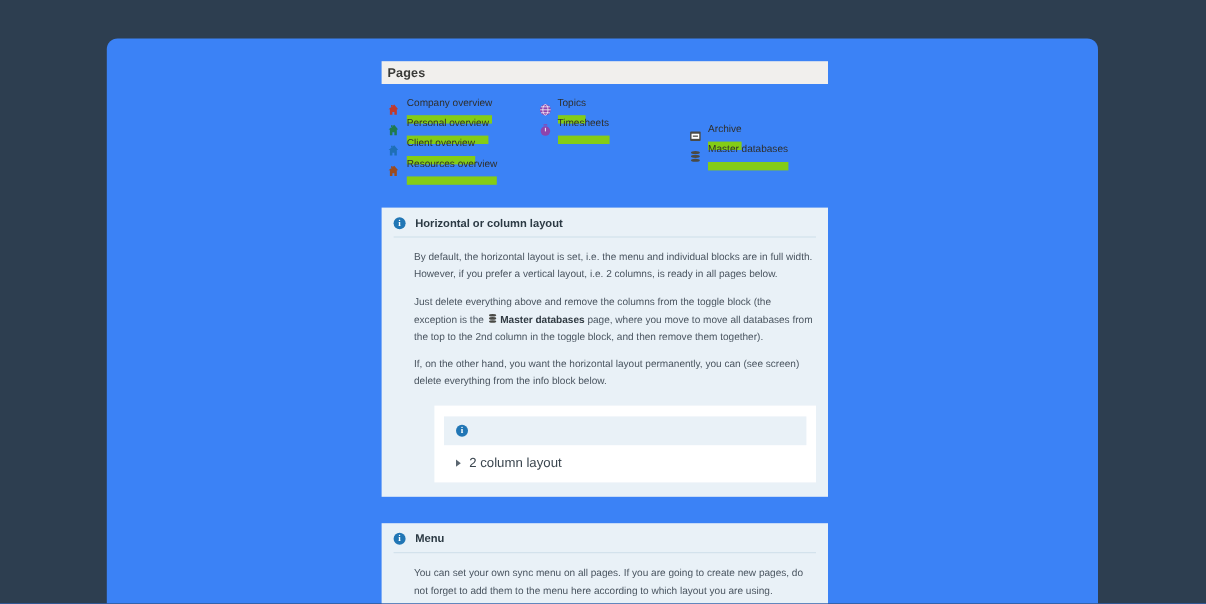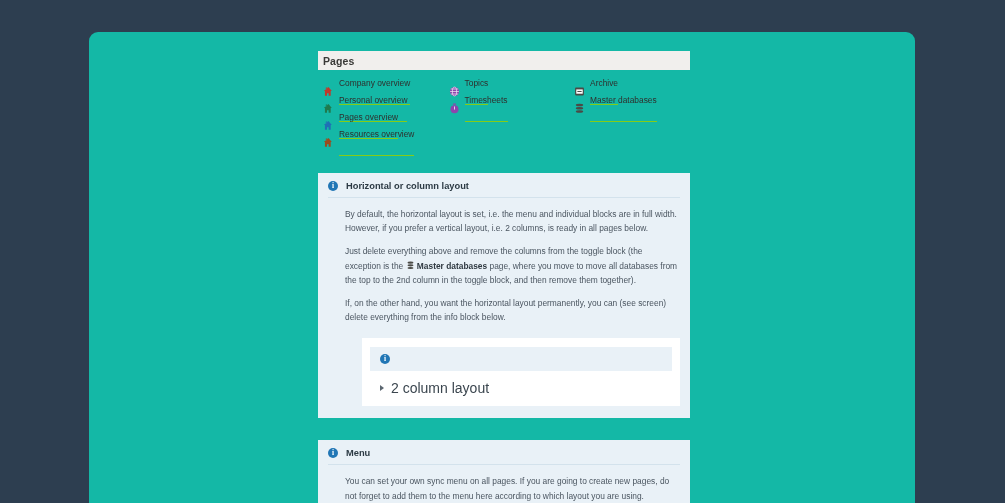--- a/index.html
+++ b/index.html
@@ -17,21 +17,21 @@
     position: relative;
     width: 1005px;
     height: 503px;
   }
   .page-card {
     position: absolute;
     left: 89px;
     top: 32px;
     width: 826px;
     height: 471px;
-    background: #14b8a6;
+    background: #3b82f6;
     border-radius: 9px 9px 0 0;
     overflow: hidden;
     text-decoration: underline;
   }
   .content {
     position: absolute;
     left: 229px; 
     top: 19px;   
     width: 372px;
   }
@@ -57,43 +57,43 @@
     display: flex;
     margin-top: 13px;
     padding-left: 5px;
   }
   .pages-col {
     display: flex;
     flex-direction: column;
   }
   .pages-col.col1 { width: 130px; }
   .pages-col.col2 { width: 130px; }
-  .pages-col.col3 { width: 120px; }
+  .pages-col.col3 { width: 120px; margin-top: 22px; }
   .page-link {
     display: flex;
     align-items: center;
     height: 17px;
     gap: 5px;
     cursor: pointer;
   }
   .page-link .glyph {
     width: 11px;
     height: 11px;
     display: inline-flex;
     align-items: center;
     justify-content: center;
     flex: 0 0 11px;
   }
   .page-link .glyph svg { display: block; }
   .page-link-label {
     font-size: 8.4px;
     color: #2f2f2d;
-    border-bottom: 1px solid #84cc16;
+    border-bottom: 7px solid #84cc16;
     line-height: 11px;
-    padding-bottom: 15px;
+    padding-bottom: 5px;
   }
 
   
   .callout {
     background: #e9f1f7;
     margin-top: 22px;
     padding: 8px 10px 12px 10px;
     box-sizing: border-box;
   }
   .callout-head {
@@ -169,21 +169,21 @@
   }
   .tri {
     width: 0;
     height: 0;
     border-left: 4.5px solid #5b6670;
     border-top: 3.2px solid transparent;
     border-bottom: 3.2px solid transparent;
     flex: 0 0 auto;
   }
   .toggle-label-inner {
-    font-size: 14px;
+    font-size: 11px;
     color: #3b464f;
   }
 </style>
 </head>
 <body>
 
 <div class="viewport">
   <div class="page-card">
     <div class="content">
 
@@ -209,21 +209,21 @@
                 </svg>
             </span>
             <span class="page-link-label">Personal overview</span>
           </div>
           <div class="page-link">
             <span class="glyph">
               <svg width="11" height="11" viewBox="0 0 16 16">
                   <path fill="#1f6fb5" d="M8 1.5 1.2 7.2h1.6V14h3.0v-3.4h2.4V14h3.0V7.2h1.6zM4.1 2.1h2.0v1.5l-2.0 1.7z"></path>
                 </svg>
             </span>
-            <span class="page-link-label">Pages overview</span>
+            <span class="page-link-label">Client overview</span>
           </div>
           <div class="page-link">
             <span class="glyph">
               <svg width="11" height="11" viewBox="0 0 16 16">
                   <path fill="#9c4b1e" d="M8 1.5 1.2 7.2h1.6V14h3.0v-3.4h2.4V14h3.0V7.2h1.6zM4.1 2.1h2.0v1.5l-2.0 1.7z"></path>
                 </svg>
             </span>
             <span class="page-link-label">Resources overview</span>
           </div>
         </div>

